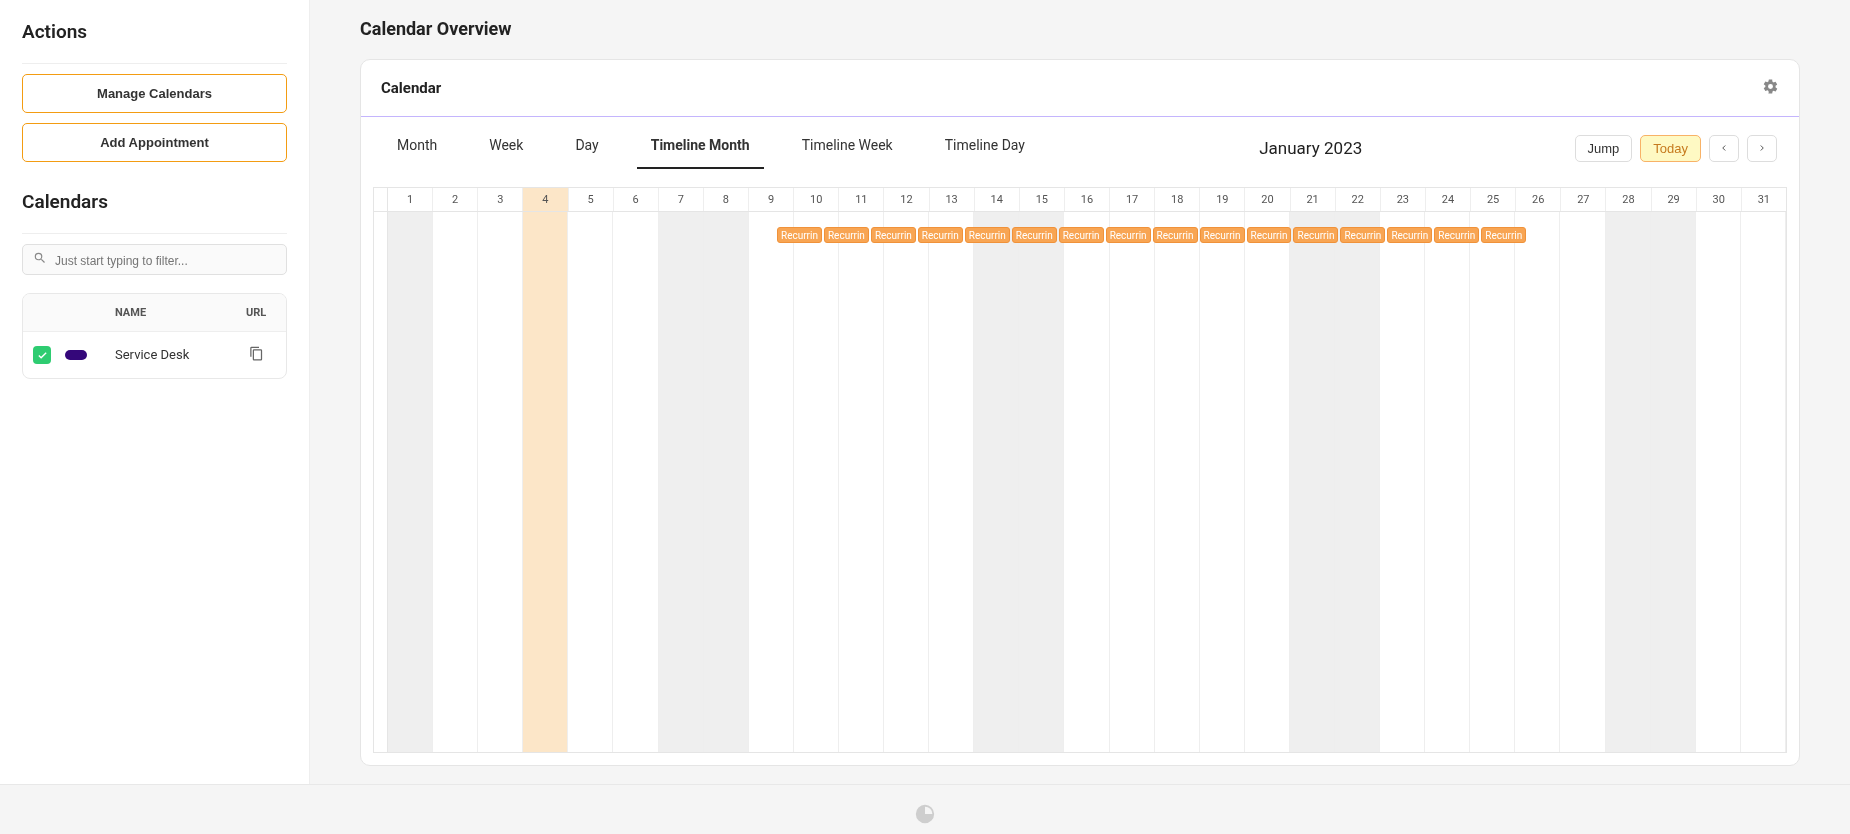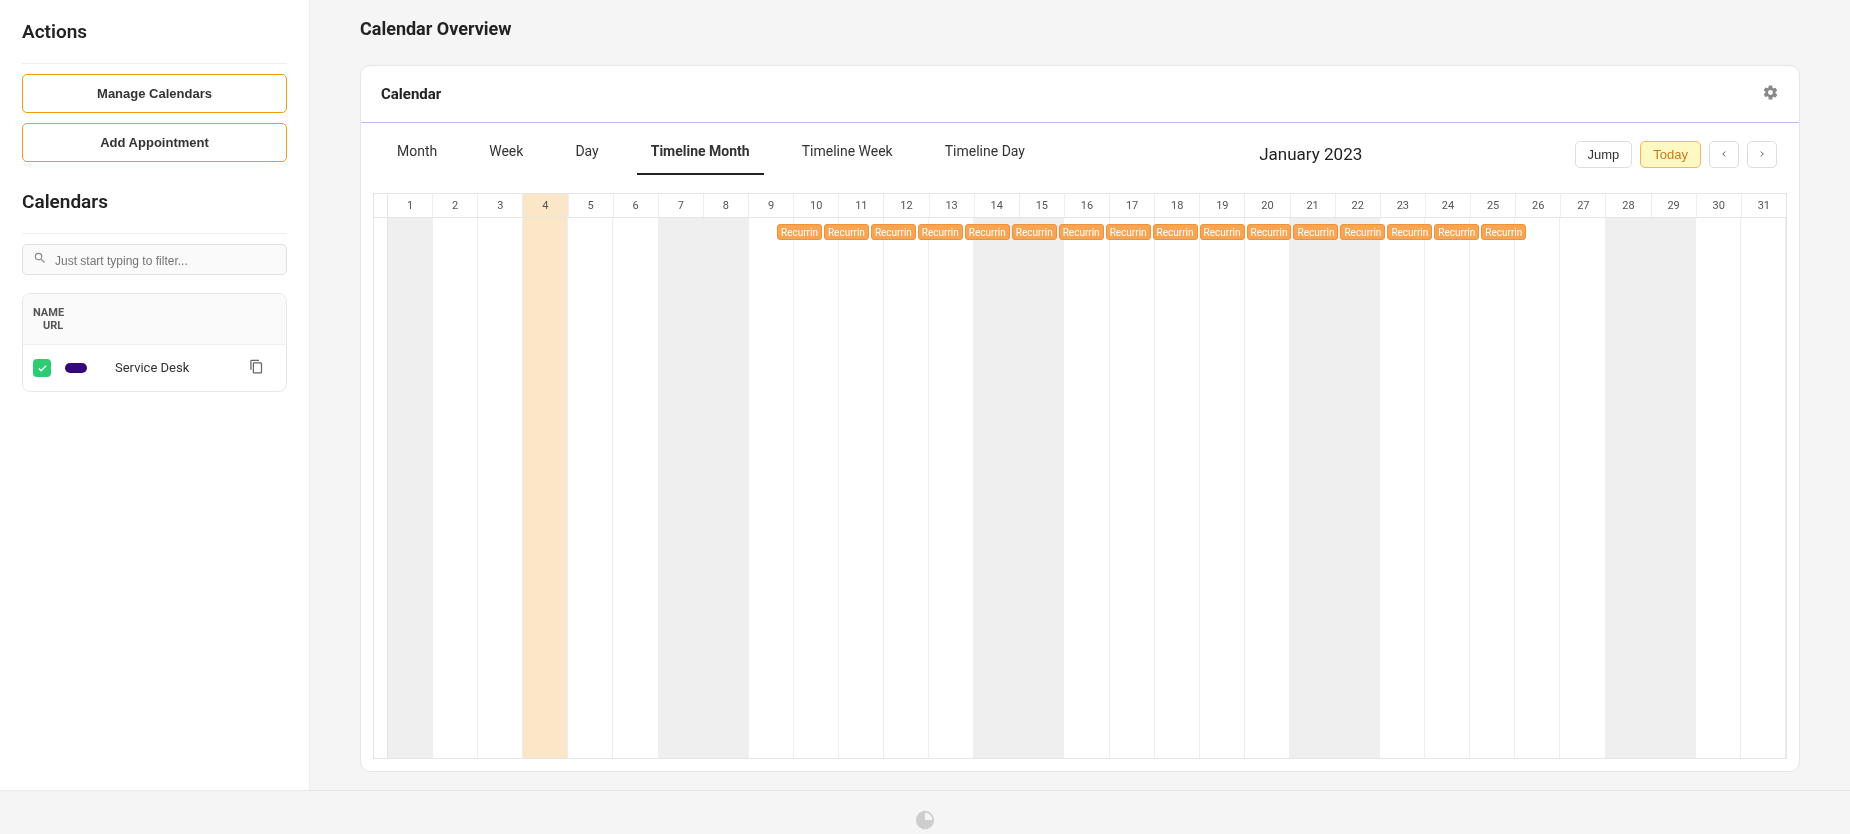--- a/index.html
+++ b/index.html
@@ -63,21 +63,20 @@
   overflow: hidden;
 }
 .cal-table-head {
   display: flex;
   background: #fafafa;
   border-bottom: 1px solid #eee;
   padding: 12px 10px;
   font-size: 11px;
   font-weight: 700;
   color: #555;
-  flex-direction: column;
 }
 .ct-check { width: 32px; }
 .ct-color { width: 50px; }
 .ct-name { flex: 1; }
 .ct-url { width: 40px; text-align: center; }
 .cal-table-row {
   display: flex;
   align-items: center;
   padding: 14px 10px;
 }
@@ -96,21 +95,21 @@
 }
 .cal-name { font-size: 13px; color: #333; line-height: 1.3; }
 .url-icon { cursor: pointer; }
 .url-icon svg { width: 15px; height: 15px; fill: #666; }
 
 .main { flex: 1; padding: 18px 50px 18px 50px; }
 .page-title {
   font-size: 18px;
   font-weight: 700;
   color: #222;
-  margin-bottom: 26px;
+  margin-bottom: 20px;
 }
 .card {
   background: #fff;
   border: 1px solid #e5e5e5;
   border-radius: 10px;
 }
 .card-header {
   padding: 18px 20px;
   display: flex;
   align-items: center;
@@ -204,21 +203,21 @@
   border-right: 1px solid #eee;
   position: relative;
 }
 .tl-col:last-child { border-right: none; }
 .tl-col.weekend { background: #efefef; }
 .tl-col.today { background: #fce6c8; }
 .tl-day-head.today-h { background: #fce6c8; }
 
 .events-layer {
   position: absolute;
-  top: 0; left: 0; right: 0;
+  top: 9px; left: 0; right: 0;
   padding-top: 6px;
   display: flex;
 }
 .ev-slot { flex: 1; padding: 0 1px; }
 .event-chip {
   background: #f8a553;
   border: 1px solid #f0923a;
   color: #fff;
   font-size: 10px;
   border-radius: 3px;

